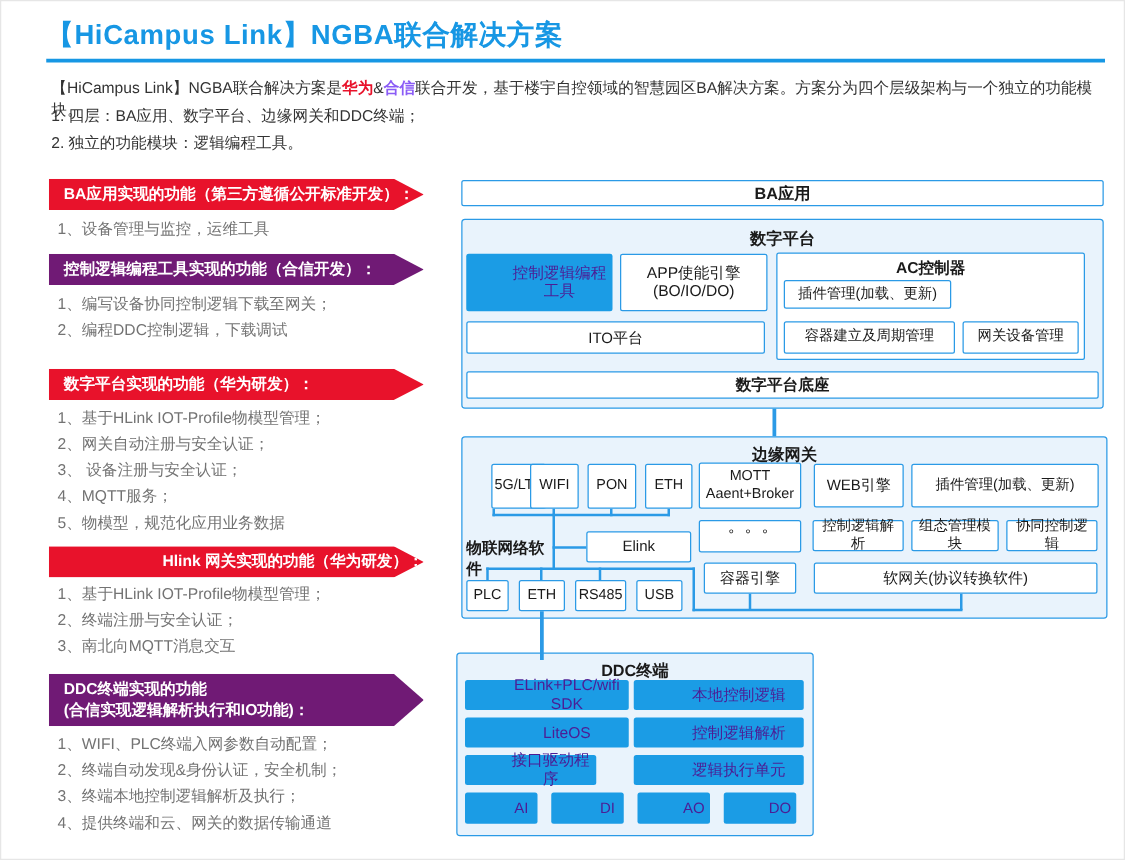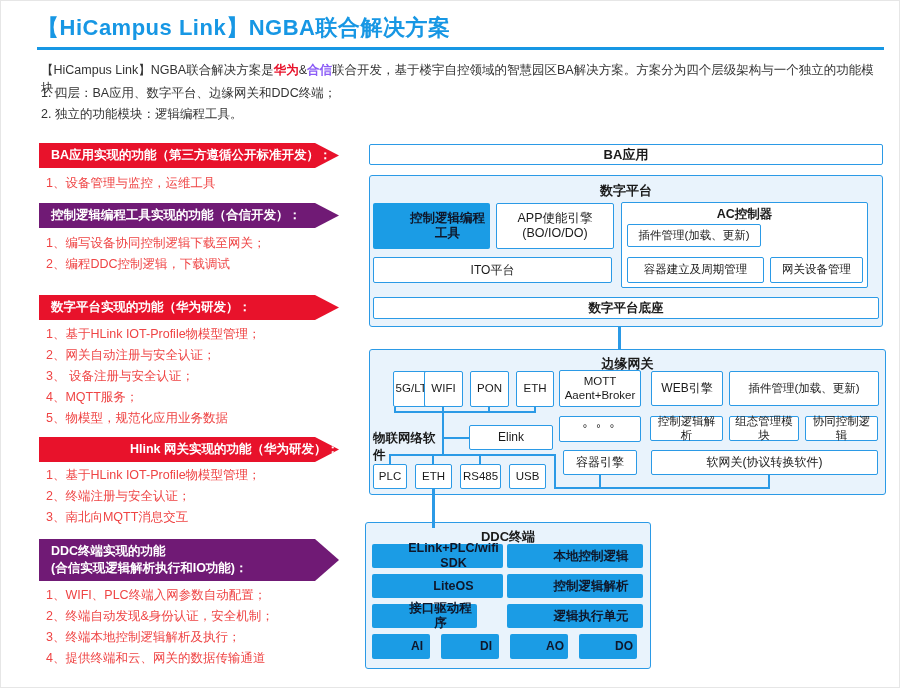--- a/index.html
+++ b/index.html
@@ -11,28 +11,28 @@
   .title-rule{left:36px;top:46px;width:847px;height:3px;background:#1797e4;}
   .intro{left:40px;top:60px;width:835px;font-size:12.5px;color:#333;line-height:18px;}
   .intro .hw{color:#e8122b;font-weight:bold;}
   .intro .hx{color:#8b5cf6;font-weight:bold;}
   .introline{left:40px;font-size:12.5px;color:#333;}
   .banner{left:38px;width:300px;color:#fff;font-weight:bold;font-size:12.5px;
           display:flex;flex-direction:column;justify-content:center;padding-left:12px;
           line-height:17px;clip-path:polygon(0 0,276px 0,100% 50%,276px 100%,0 100%);}
   .banner.red{background:#e8122b;}
   .banner.blue{background:#701a75;}
-  .feat{left:45px;font-size:12.5px;color:#ef4444;line-height:21px;white-space:nowrap;}
+  .feat{left:45px;font-size:12.5px;color:#737373;line-height:21px;white-space:nowrap;}
   .panel{background:#e9f3fc;border:1.5px solid #2b9ae6;border-radius:3px;}
   .sect-title{font-size:13px;font-weight:bold;color:#1a1a1a;text-align:center;}
   .box{display:flex;align-items:center;justify-content:center;text-align:center;
        background:#ffffff;border:1.5px solid #2b9ae6;border-radius:2px;
        font-size:12px;color:#1a1a1a;line-height:1.2;padding:0 2px;}
   .box.bold{font-weight:bold;}
-  .box.solid{background:#1b9ce5;border:none;color:#0f172a;font-weight:700;border-radius:2px;padding-left:34px;}
+  .box.solid{background:#1b9ce5;border:none;color:#4c1d95;font-weight:400;border-radius:2px;padding-left:34px;}
   .box.sm{font-size:11.5px;}
   .ln{background:#2b9ae6;}
   .iot-label{font-size:12.5px;font-weight:600;color:#1a1a1a;}
 </style>
 </head>
 <body>
 
 <div class="abs page-title">【HiCampus Link】NGBA联合解决方案</div>
 <div class="abs title-rule"></div>
 

